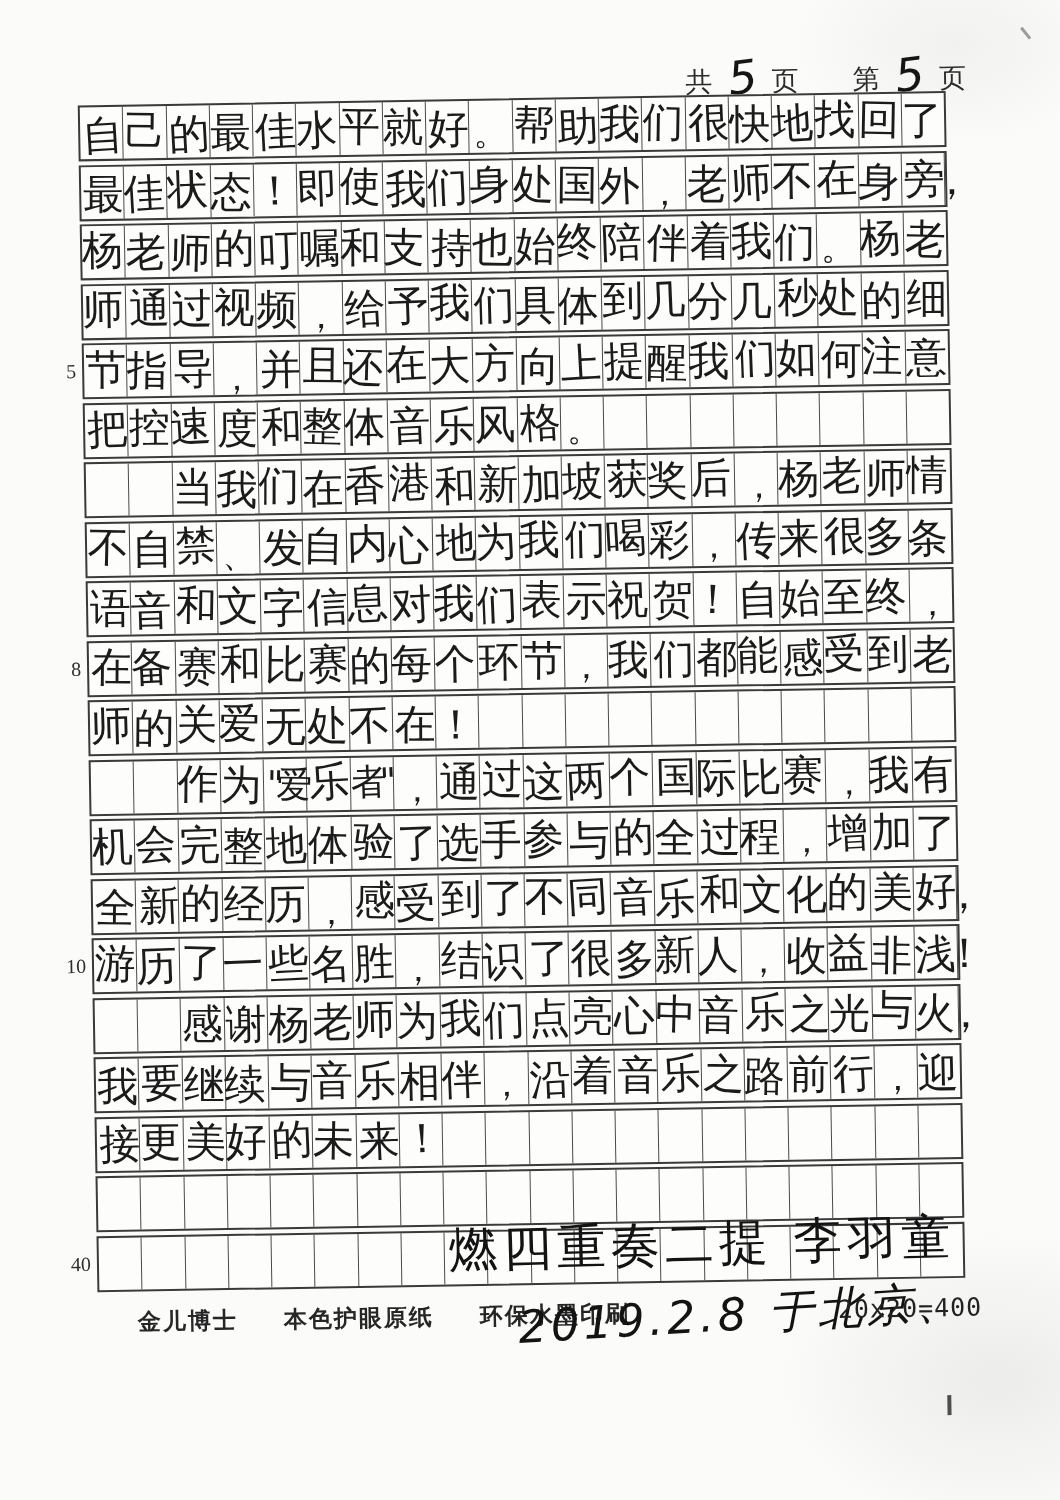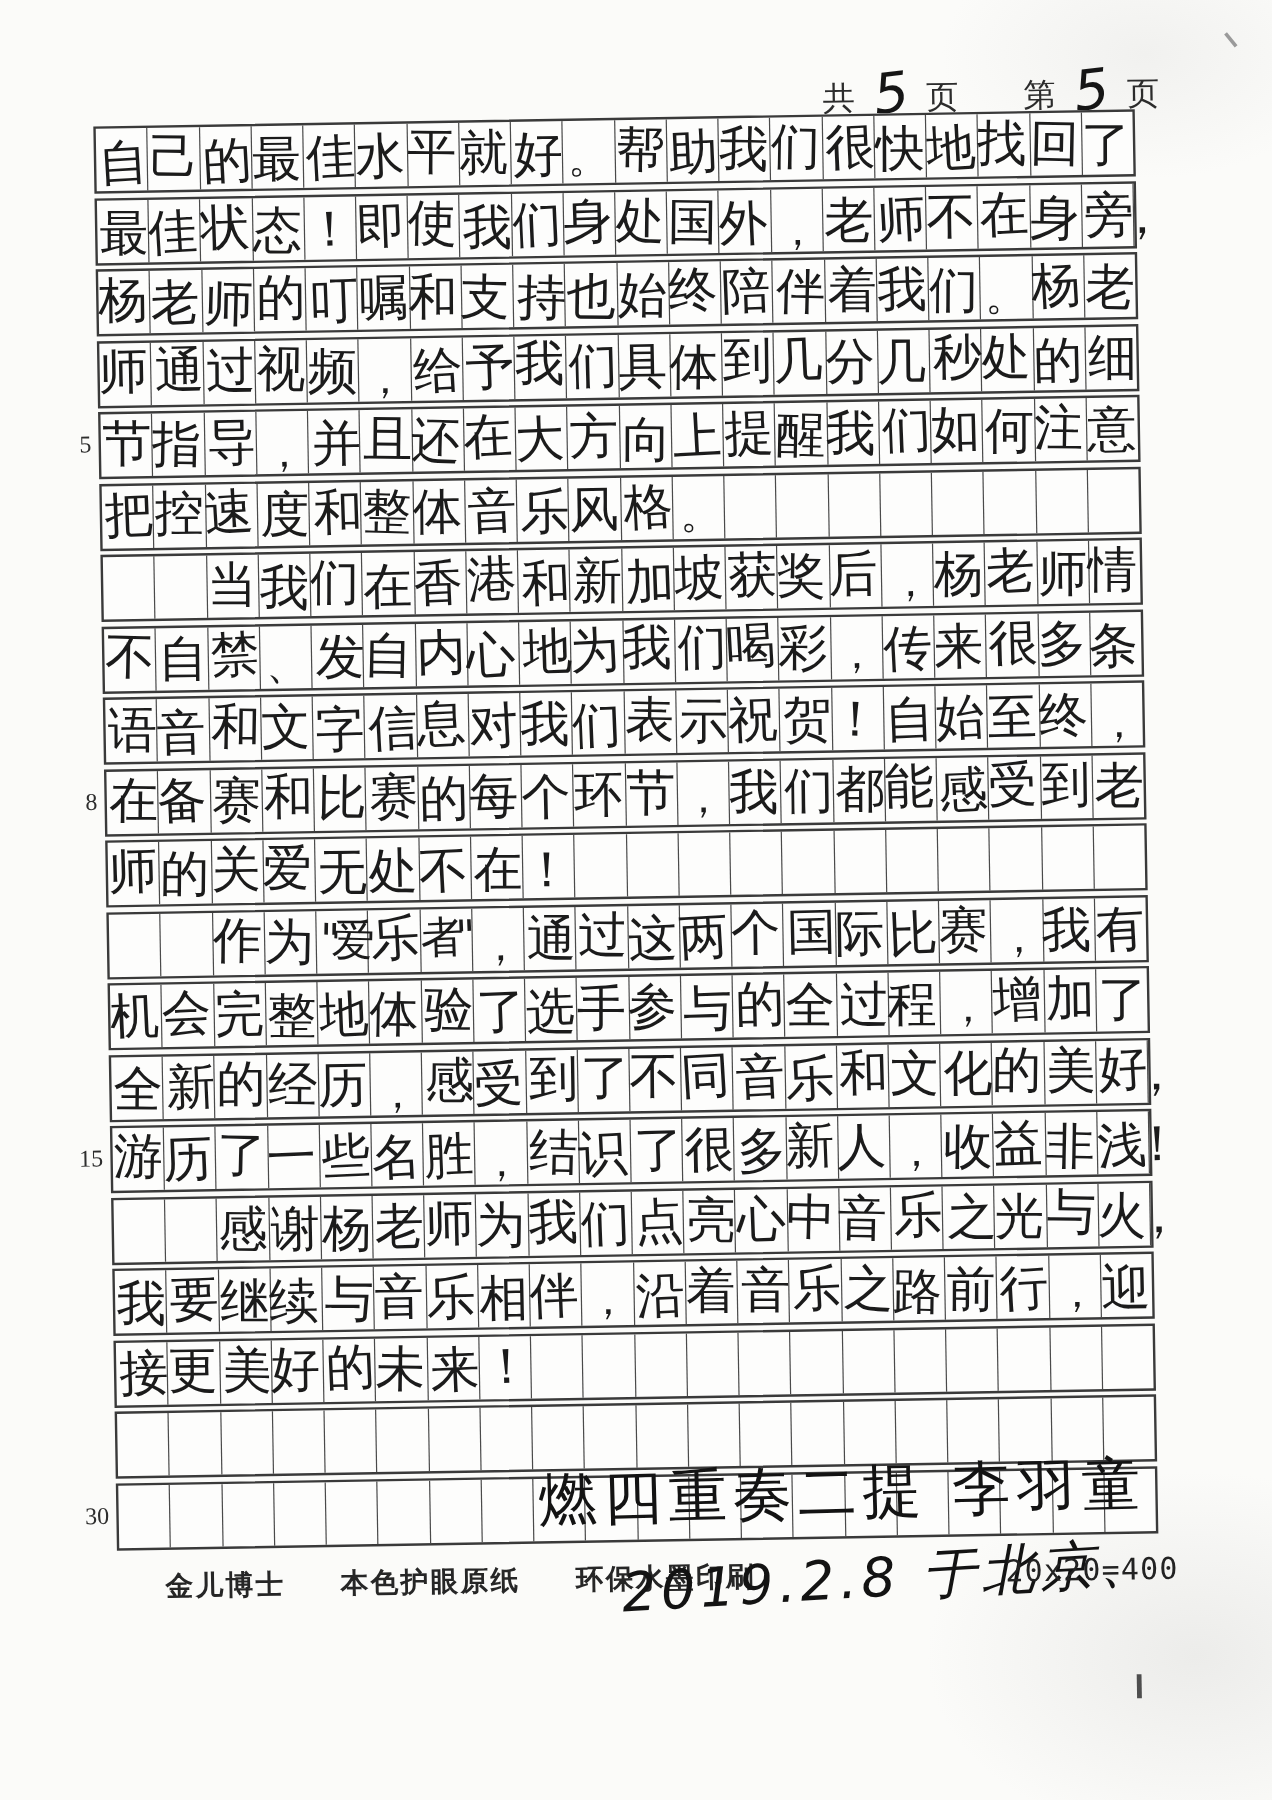--- a/index.html
+++ b/index.html
@@ -893,21 +893,21 @@
           </div>
           <div class="cell">
             <span class="ink" style="transform: rotate(0.71deg) translate(1.2px, -1.1px);">美</span>
           </div>
           <div class="cell">
             <span class="ink" style="transform: rotate(-2.43deg) translate(1.3px, -2px);">好</span>
           </div>
           <span class="ink overflow-punct">，</span>
         </div>
         <div class="grid-row">
-          <span class="line-no">15</span>
+          <span class="line-no">10</span>
           <div class="cell">
             <span class="ink" style="transform: rotate(1.6deg) translate(-0.3px, -2.3px);">游</span>
           </div>
           <div class="cell">
             <span class="ink" style="transform: rotate(-1.39deg) translate(-1.9px, 0.6px);">历</span>
           </div>
           <div class="cell">
             <span class="ink" style="transform: rotate(2.29deg) translate(-0.4px, -2.1px);">了</span>
           </div>
           <div class="cell">
@@ -1138,21 +1138,21 @@
           <div class="cell"></div>
           <div class="cell"></div>
           <div class="cell"></div>
           <div class="cell"></div>
           <div class="cell"></div>
           <div class="cell"></div>
           <div class="cell"></div>
           <div class="cell"></div>
         </div>
         <div class="grid-row">
-          <span class="line-no">30</span>
+          <span class="line-no">40</span>
           <div class="cell"></div>
           <div class="cell"></div>
           <div class="cell"></div>
           <div class="cell"></div>
           <div class="cell"></div>
           <div class="cell"></div>
           <div class="cell"></div>
           <div class="cell"></div>
           <div class="cell"></div>
           <div class="cell"></div>

